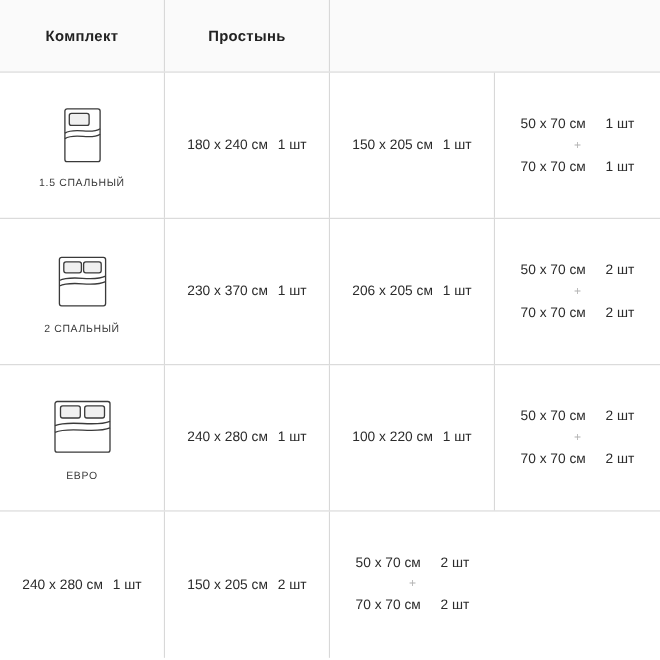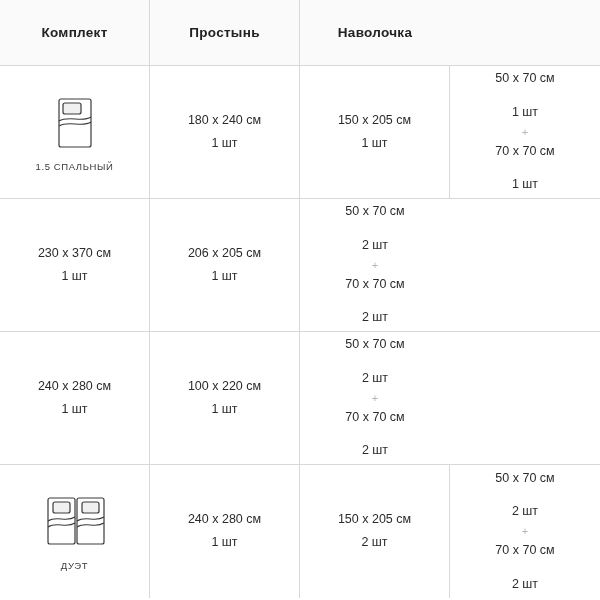--- a/index.html
+++ b/index.html
@@ -75,21 +75,21 @@
     text-transform: uppercase;
   }
   .icon-box {
     width: 86px;
     height: 62px;
     display: flex;
     align-items: flex-end;
     justify-content: center;
   }
   .size-cell {
-    flex-direction: column;
+    flex-direction: row;
     gap: 9px;
     font-size: 12.5px;
     color: #2b2b2b;
   }
   .size-line { line-height: 1.1; }
   .qty-line { line-height: 1.1; }
 
   .pillow-cell {
     flex-direction: column;
     gap: 5px;
@@ -98,33 +98,32 @@
     line-height: 1.25;
   }
   .plus {
     color: #b5b5b5;
     font-size: 11px;
     line-height: 1;
     margin: 1px 0;
   }
   .pillow-group {
     display: flex;
-    flex-direction: column;
+    flex-direction: row;
     gap: 18px;
   }
 </style>
 </head>
 <body>
 
 <div class="table">
 
   <div class="row header-row">
     <div class="cell col-0 header-cell">Комплект</div>
     <div class="cell col-1 header-cell">Простынь</div>
-    <div class="cell col-3 header-cell last-col">Наволочка</div>
   </div>
 
   <div class="row body-row">
     <div class="cell col-0 kit-cell">
       <span class="icon-box">
         <svg width="86" height="62" viewBox="0 0 86 62" xmlns="http://www.w3.org/2000/svg">
           <g fill="none" stroke="#3a3a3a" stroke-width="1.2" stroke-linejoin="round">
             <rect x="27" y="6" width="32" height="48" rx="2" fill="#ffffff"></rect>
             <rect x="31" y="10" width="18" height="11" rx="2" fill="#f0f0f0"></rect>
             <path d="M27 28 C37 22, 50 30, 59 24"></path>
@@ -149,81 +148,92 @@
       </span>
       <span class="plus">+</span>
       <span class="pillow-group">
         <span>70 х 70 см</span>
         <span>1 шт</span>
       </span>
     </div>
   </div>
 
   <div class="row body-row">
-    <div class="cell col-1 size-cell">
-      <span class="size-line">230 х 370 см</span>
-      <span class="qty-line">1 шт</span>
-    </div>
-    <div class="cell col-2 size-cell">
-      <span class="size-line">206 х 205 см</span>
-      <span class="qty-line">1 шт</span>
-    </div>
-    <div class="cell col-3 pillow-cell last-col">
-      <span class="pillow-group">
-        <span>50 х 70 см</span>
-        <span>2 шт</span>
-      </span>
-      <span class="plus">+</span>
-      <span class="pillow-group">
-        <span>70 х 70 см</span>
-        <span>2 шт</span>
-      </span>
-    </div>
-  </div>
-
-  <div class="row body-row">
-    <div class="cell col-1 size-cell">
-      <span class="size-line">240 х 280 см</span>
-      <span class="qty-line">1 шт</span>
-    </div>
-    <div class="cell col-2 size-cell">
-      <span class="size-line">100 х 220 см</span>
-      <span class="qty-line">1 шт</span>
-    </div>
-    <div class="cell col-3 pillow-cell last-col">
-      <span class="pillow-group">
-        <span>50 х 70 см</span>
-        <span>2 шт</span>
-      </span>
-      <span class="plus">+</span>
-      <span class="pillow-group">
-        <span>70 х 70 см</span>
-        <span>2 шт</span>
-      </span>
-    </div>
-  </div>
-
-  <div class="row body-row last">
     <div class="cell col-0 kit-cell">
       <span class="icon-box">
         <svg width="86" height="62" viewBox="0 0 86 62" xmlns="http://www.w3.org/2000/svg">
           <g fill="none" stroke="#3a3a3a" stroke-width="1.2" stroke-linejoin="round">
-            <rect x="16" y="6" width="27" height="46" rx="2" fill="#ffffff"></rect>
-            <rect x="45" y="6" width="27" height="46" rx="2" fill="#ffffff"></rect>
-            <rect x="21" y="10" width="17" height="11" rx="2" fill="#f0f0f0"></rect>
-            <rect x="50" y="10" width="17" height="11" rx="2" fill="#f0f0f0"></rect>
-            <path d="M16 29 C25 23, 34 31, 43 25"></path>
-            <path d="M16 35 C25 29, 34 37, 43 31"></path>
-            <path d="M45 29 C54 23, 63 31, 72 25"></path>
-            <path d="M45 35 C54 29, 63 37, 72 31"></path>
+            <rect x="22" y="8" width="42" height="44" rx="2" fill="#ffffff"></rect>
+            <rect x="26" y="12" width="16" height="10" rx="2" fill="#f0f0f0"></rect>
+            <rect x="44" y="12" width="16" height="10" rx="2" fill="#f0f0f0"></rect>
+            <path d="M22 29 C34 23, 52 31, 64 25"></path>
+            <path d="M22 34 C34 28, 52 36, 64 30"></path>
           </g>
         </svg>
       </span>
-      <span class="kit-label">ДУЭТ</span>
-    </div>
+      <span class="kit-label">2 СПАЛЬНЫЙ</span>
+    </div>
+    <div class="cell col-1 size-cell">
+      <span class="size-line">230 х 370 см</span>
+      <span class="qty-line">1 шт</span>
+    </div>
+    <div class="cell col-2 size-cell">
+      <span class="size-line">206 х 205 см</span>
+      <span class="qty-line">1 шт</span>
+    </div>
+    <div class="cell col-3 pillow-cell last-col">
+      <span class="pillow-group">
+        <span>50 х 70 см</span>
+        <span>2 шт</span>
+      </span>
+      <span class="plus">+</span>
+      <span class="pillow-group">
+        <span>70 х 70 см</span>
+        <span>2 шт</span>
+      </span>
+    </div>
+  </div>
+
+  <div class="row body-row">
+    <div class="cell col-0 kit-cell">
+      <span class="icon-box">
+        <svg width="86" height="62" viewBox="0 0 86 62" xmlns="http://www.w3.org/2000/svg">
+          <g fill="none" stroke="#3a3a3a" stroke-width="1.2" stroke-linejoin="round">
+            <rect x="18" y="6" width="50" height="46" rx="2" fill="#ffffff"></rect>
+            <rect x="23" y="10" width="18" height="11" rx="2" fill="#f0f0f0"></rect>
+            <rect x="45" y="10" width="18" height="11" rx="2" fill="#f0f0f0"></rect>
+            <path d="M18 28 C32 22, 54 30, 68 24"></path>
+            <path d="M18 34 C32 28, 54 36, 68 30"></path>
+          </g>
+        </svg>
+      </span>
+      <span class="kit-label">ЕВРО</span>
+    </div>
+    <div class="cell col-1 size-cell">
+      <span class="size-line">240 х 280 см</span>
+      <span class="qty-line">1 шт</span>
+    </div>
+    <div class="cell col-2 size-cell">
+      <span class="size-line">100 х 220 см</span>
+      <span class="qty-line">1 шт</span>
+    </div>
+    <div class="cell col-3 pillow-cell last-col">
+      <span class="pillow-group">
+        <span>50 х 70 см</span>
+        <span>2 шт</span>
+      </span>
+      <span class="plus">+</span>
+      <span class="pillow-group">
+        <span>70 х 70 см</span>
+        <span>2 шт</span>
+      </span>
+    </div>
+  </div>
+
+  <div class="row body-row last">
     <div class="cell col-1 size-cell">
       <span class="size-line">240 х 280 см</span>
       <span class="qty-line">1 шт</span>
     </div>
     <div class="cell col-2 size-cell">
       <span class="size-line">150 х 205 см</span>
       <span class="qty-line">2 шт</span>
     </div>
     <div class="cell col-3 pillow-cell last-col">
       <span class="pillow-group">

